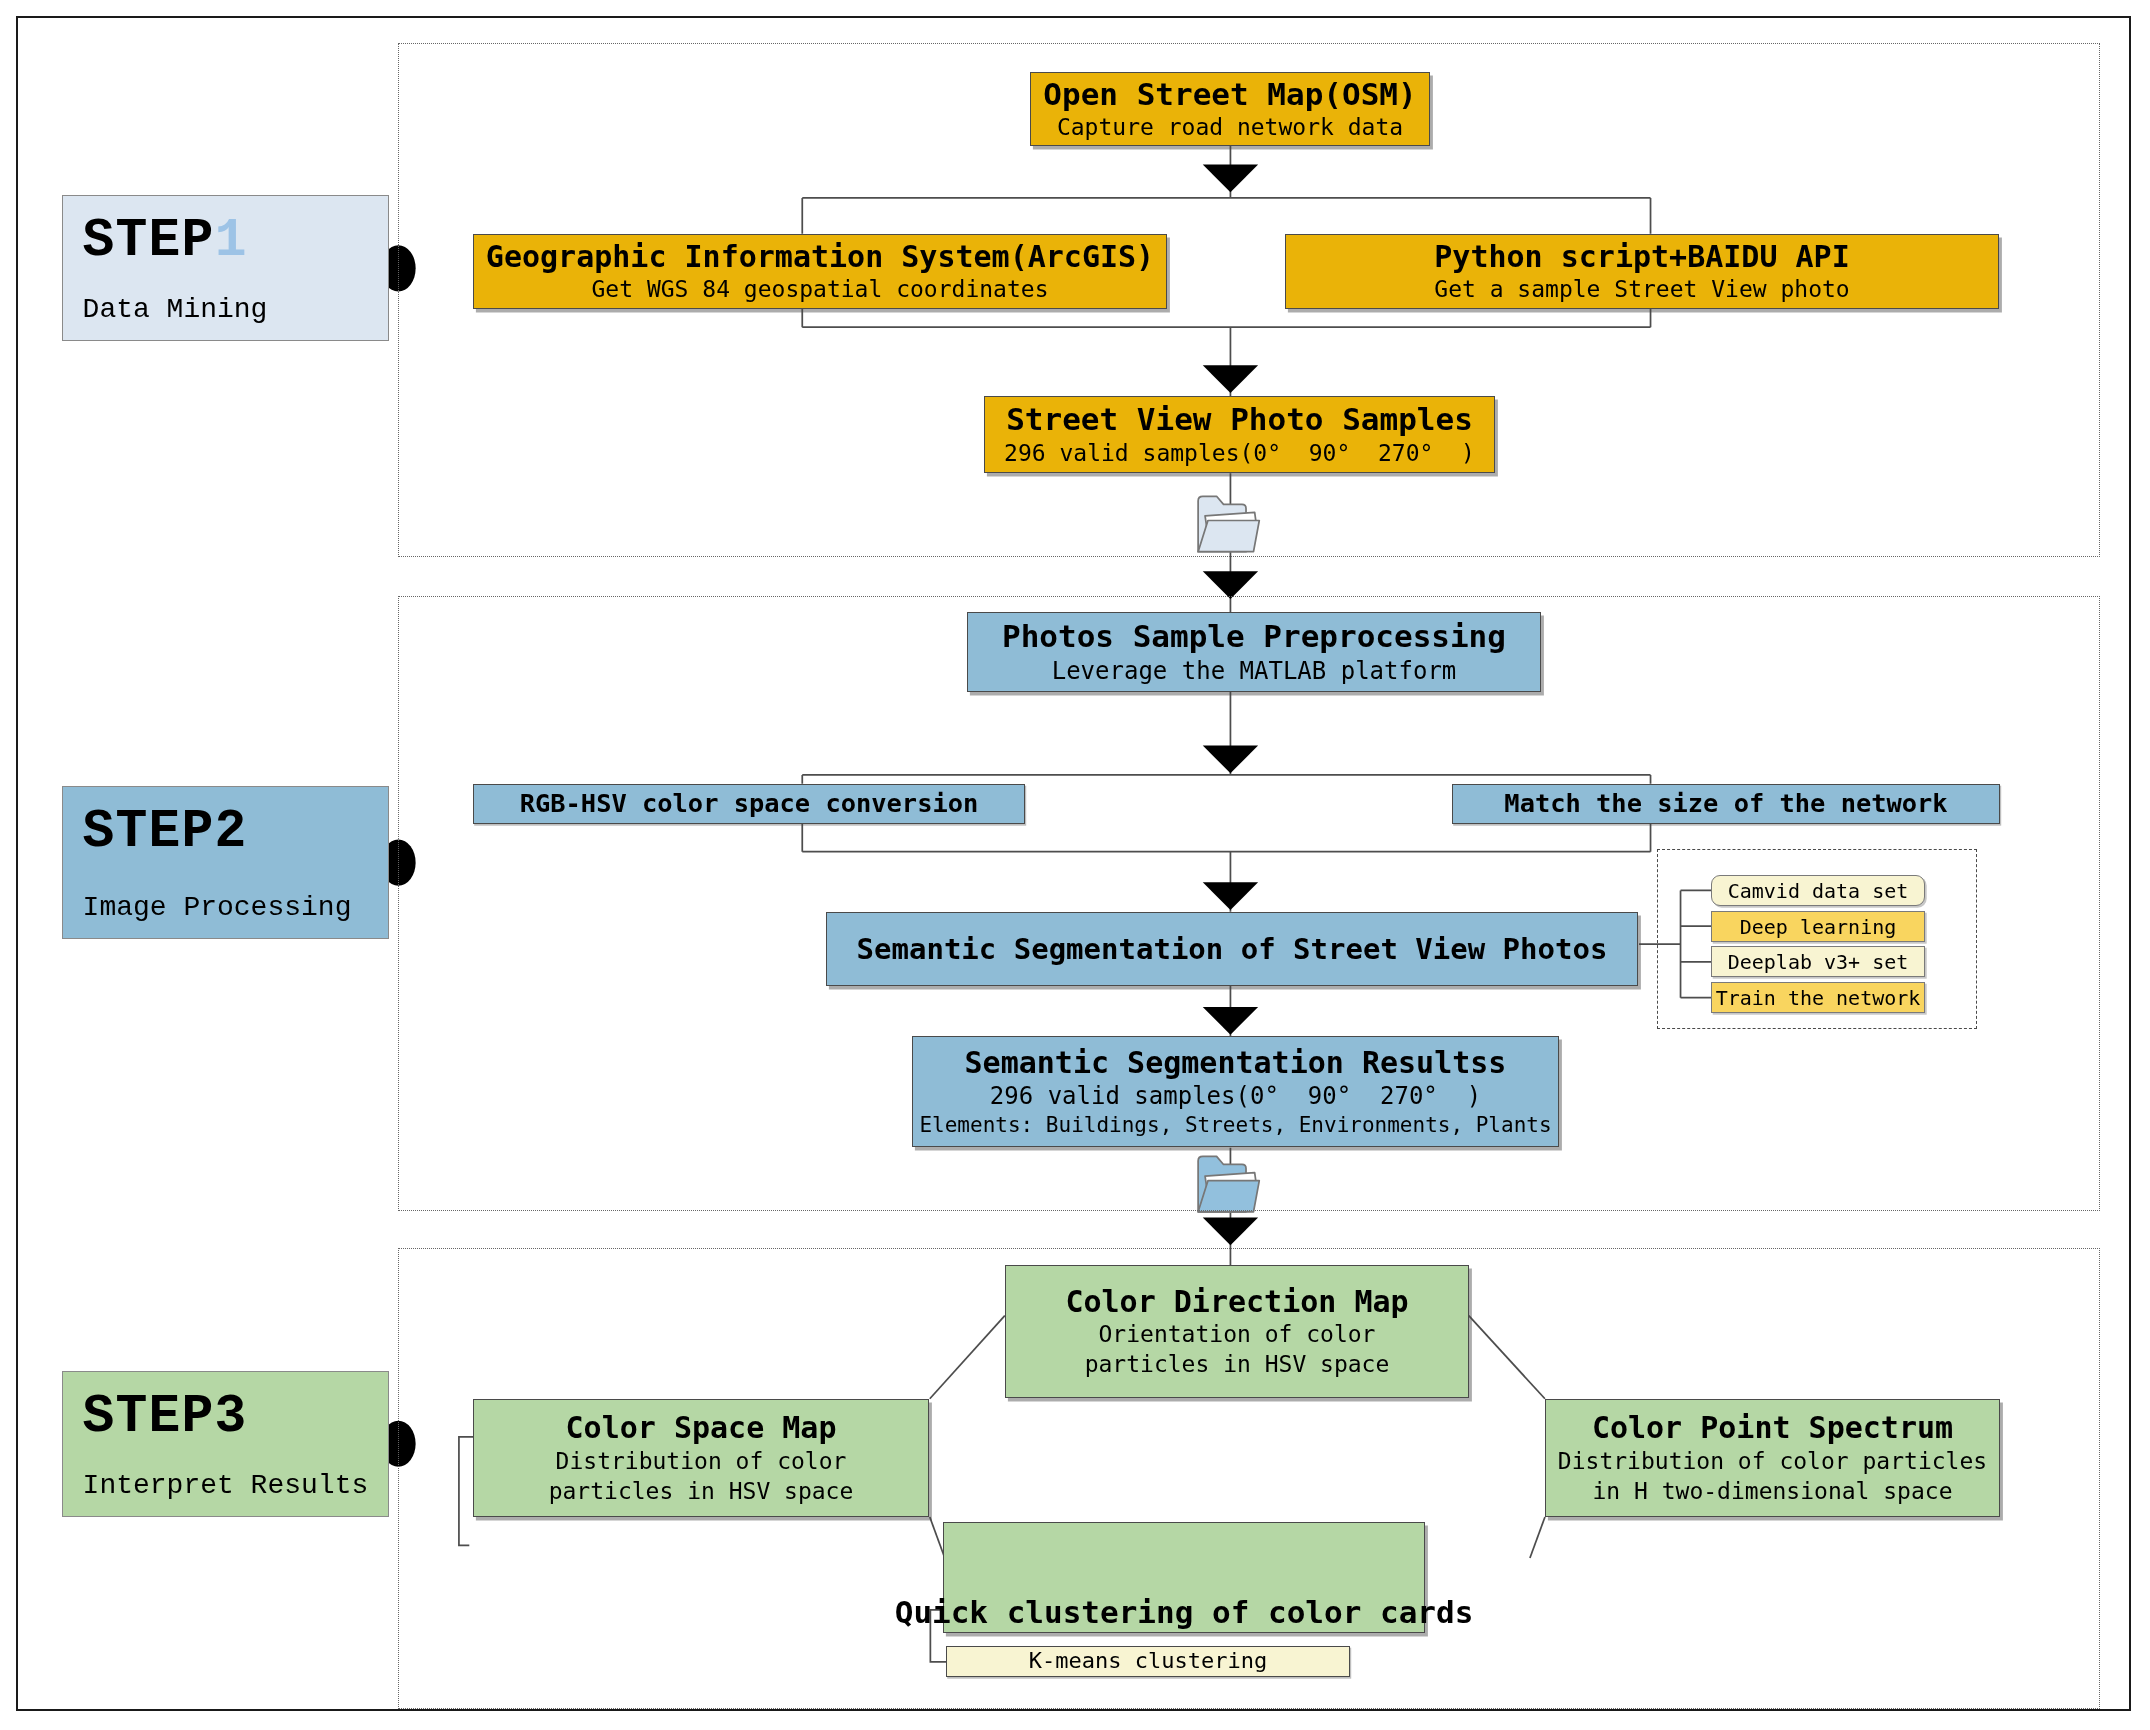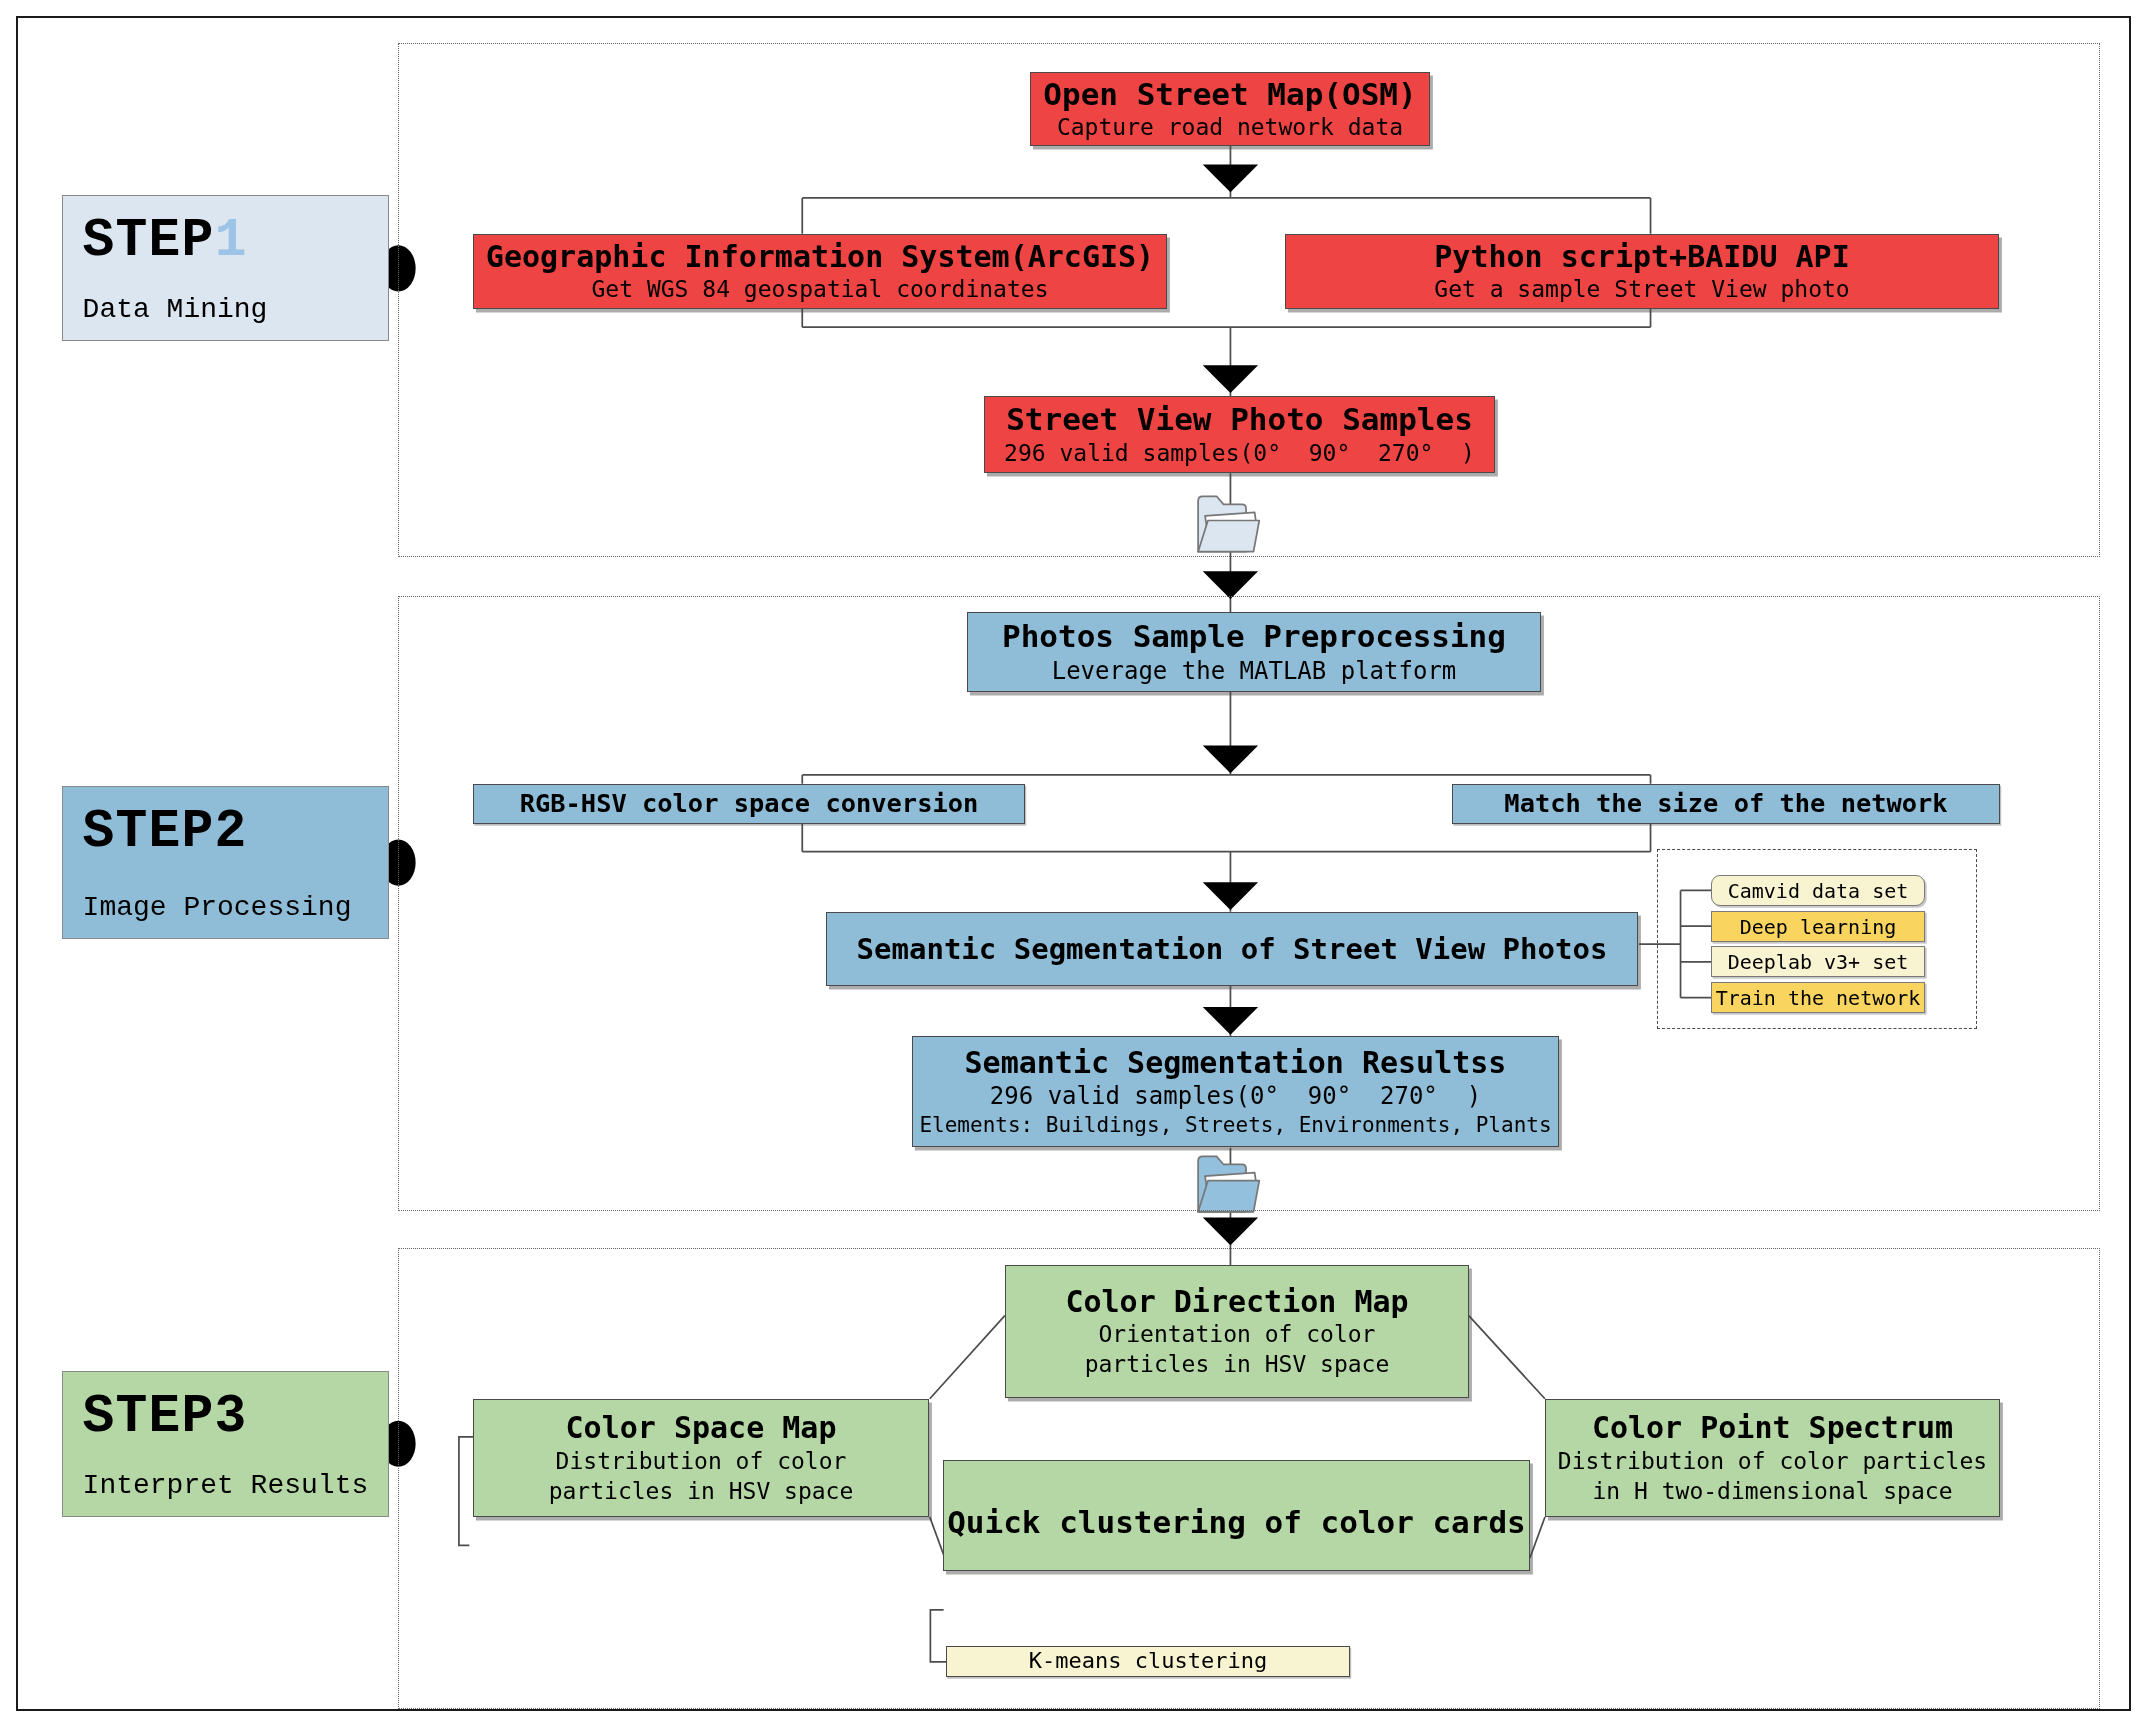--- a/index.html
+++ b/index.html
@@ -12,21 +12,21 @@
     border:2.3px solid #1a1a1a;box-sizing:border-box;}
   .region{position:absolute;border:1.7px dotted #666;box-sizing:border-box;background:transparent;}
   #region-step1{left:398px;top:43px;width:1702px;height:514px;}
   #region-step2{left:398px;top:596px;width:1702px;height:615px;}
   #region-step3{left:398px;top:1248px;width:1702px;height:461px;}
   #svg-layer{position:absolute;left:0;top:0;pointer-events:none;}
   .box{position:absolute;border:1.7px solid #4a4a4a;box-sizing:border-box;
     display:flex;flex-direction:column;align-items:center;justify-content:center;
     text-align:center;box-shadow:2.9px 3.5px 0 rgba(70,70,70,.45);}
   .box-flat{box-shadow:1.2px 1.7px 0 rgba(70,70,70,.35);}
-  .fill-b1{background:#ef4444;}
+  .fill-b1{background:#eab308;}
   .fill-b2{background:#8fbcd6;}
   .fill-g{background:#b5d7a5;}
   .fill-pale{background:#f8f4d2;}
   .fill-gold{background:#f9d55f;}
   .t-title{font-weight:700;font-size:31px;white-space:pre;line-height:1.25;}
   .t-sub{font-size:24px;white-space:pre;line-height:1.3;}
   .steplabel{position:absolute;border:1.2px solid #8a8a8a;box-sizing:border-box;
     display:flex;flex-direction:column;justify-content:space-between;
     padding:15px 19.6px;text-align:left;font-family:Liberation Mono, monospace;}
   .steplabel .big{font-size:53px;font-weight:700;letter-spacing:1.2px;}
@@ -38,21 +38,21 @@
   #box-python{left:1285px;top:234px;width:714px;height:75px;}
   #box-samples{left:984px;top:396px;width:511px;height:77px;}
   #box-preprocess{left:967px;top:612px;width:574px;height:80px;}
   #box-rgb{left:473px;top:784px;width:552px;height:40px;}
   #box-match{left:1452px;top:784px;width:548px;height:40px;}
   #box-semseg{left:826px;top:912px;width:812px;height:74px;}
   #box-results{left:912px;top:1036px;width:647px;height:111px;}
   #box-direction{left:1005px;top:1265px;width:464px;height:133px;}
   #box-space{left:473px;top:1399px;width:456px;height:118px;}
   #box-spectrum{left:1545px;top:1399px;width:455px;height:118px;}
-  #box-clustering{left:943px;top:1460px;width:587px;height:111px;justify-content:center;padding-top:14px;}
+  #box-clustering{left:943px;top:1522px;width:482px;height:111px;justify-content:flex-end;padding-top:14px;}
   #box-psdenoise{left:469px;top:1528px;width:429px;height:35px;}
   #box-kmeans{left:946px;top:1646px;width:404px;height:31px;}
   #panel-training{position:absolute;left:1657px;top:849px;width:320px;height:180px;
     border:1.7px dashed #4a4a4a;box-sizing:border-box;}
   .minibox{position:absolute;left:1711px;width:214px;height:31px;border:1.2px solid #7a7a7a;
     box-sizing:border-box;display:flex;align-items:center;justify-content:center;
     font-size:20px;white-space:pre;box-shadow:1.7px 1.7px 0 rgba(70,70,70,.3);}
   #mini-0{top:875px;border-radius:9px;} #mini-1{top:911px;} #mini-2{top:946px;} #mini-3{top:982px;}
   #lbl-step1{left:62px;top:195px;width:327px;height:146px;background:#dce6f1;}
   #lbl-step2{left:62px;top:786px;width:327px;height:153px;background:#8fbcd6;}

